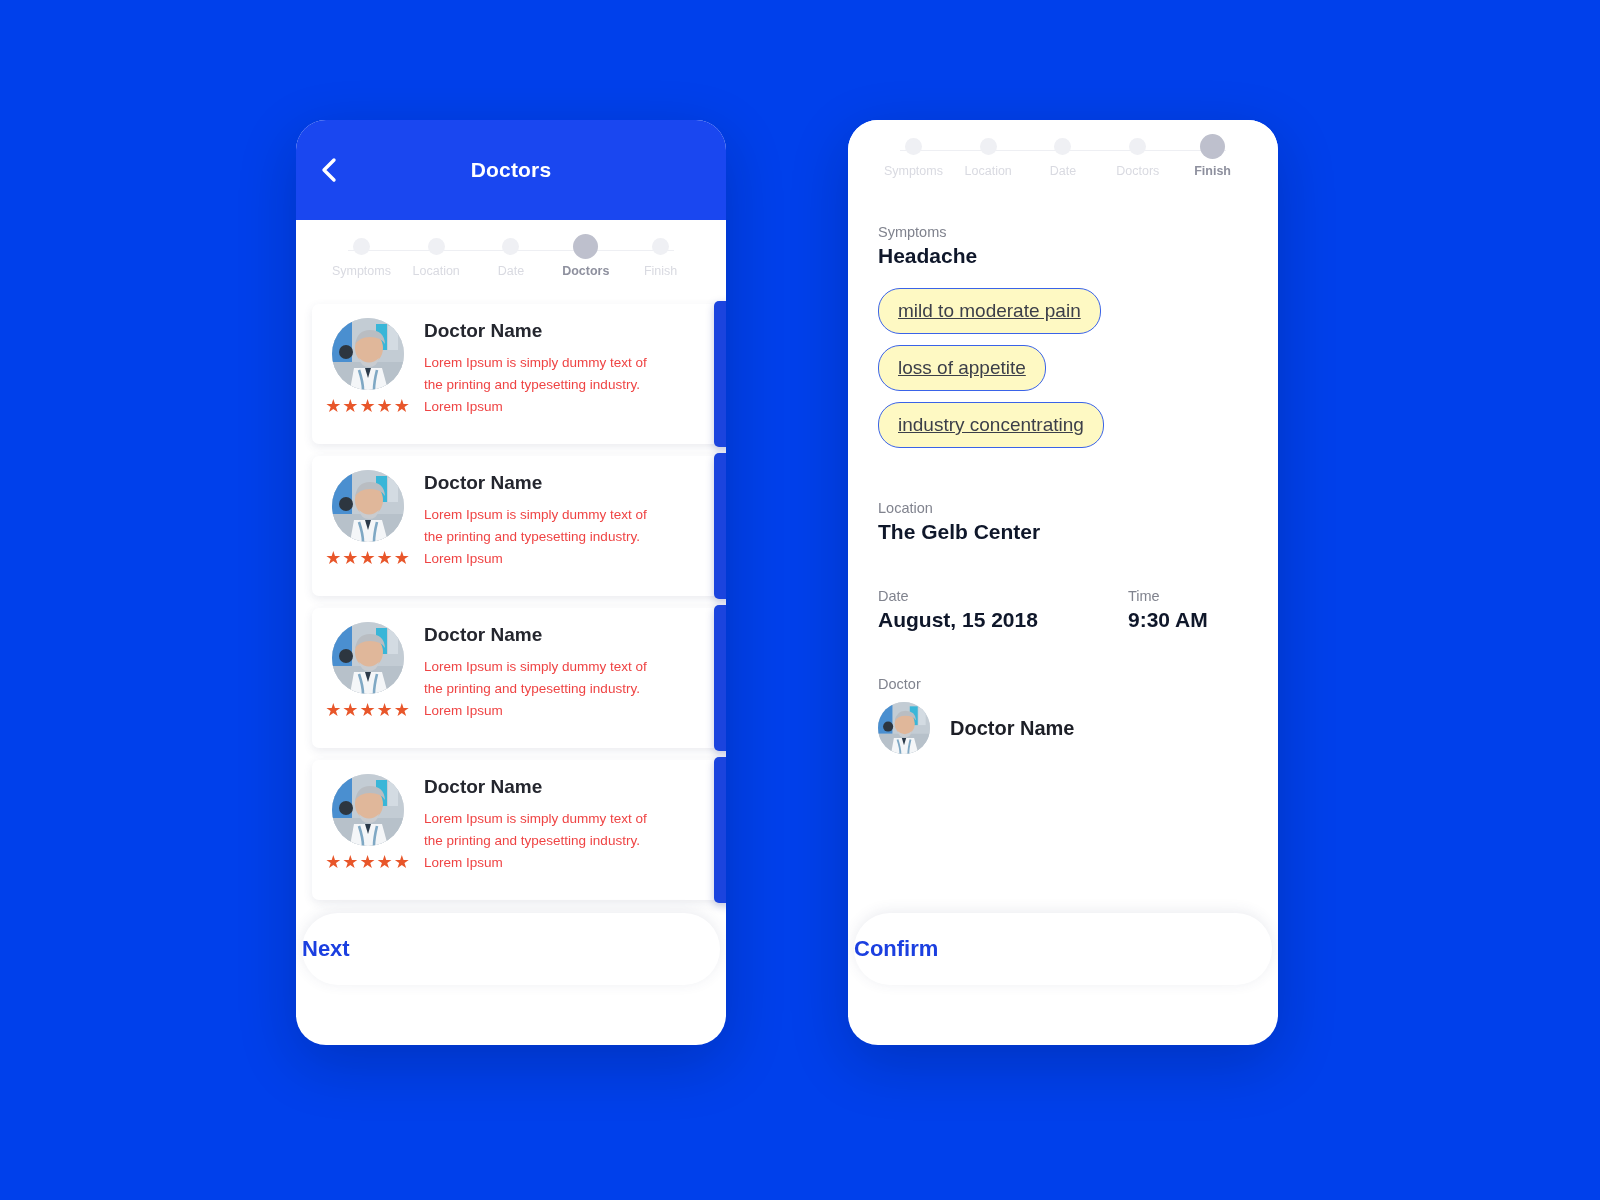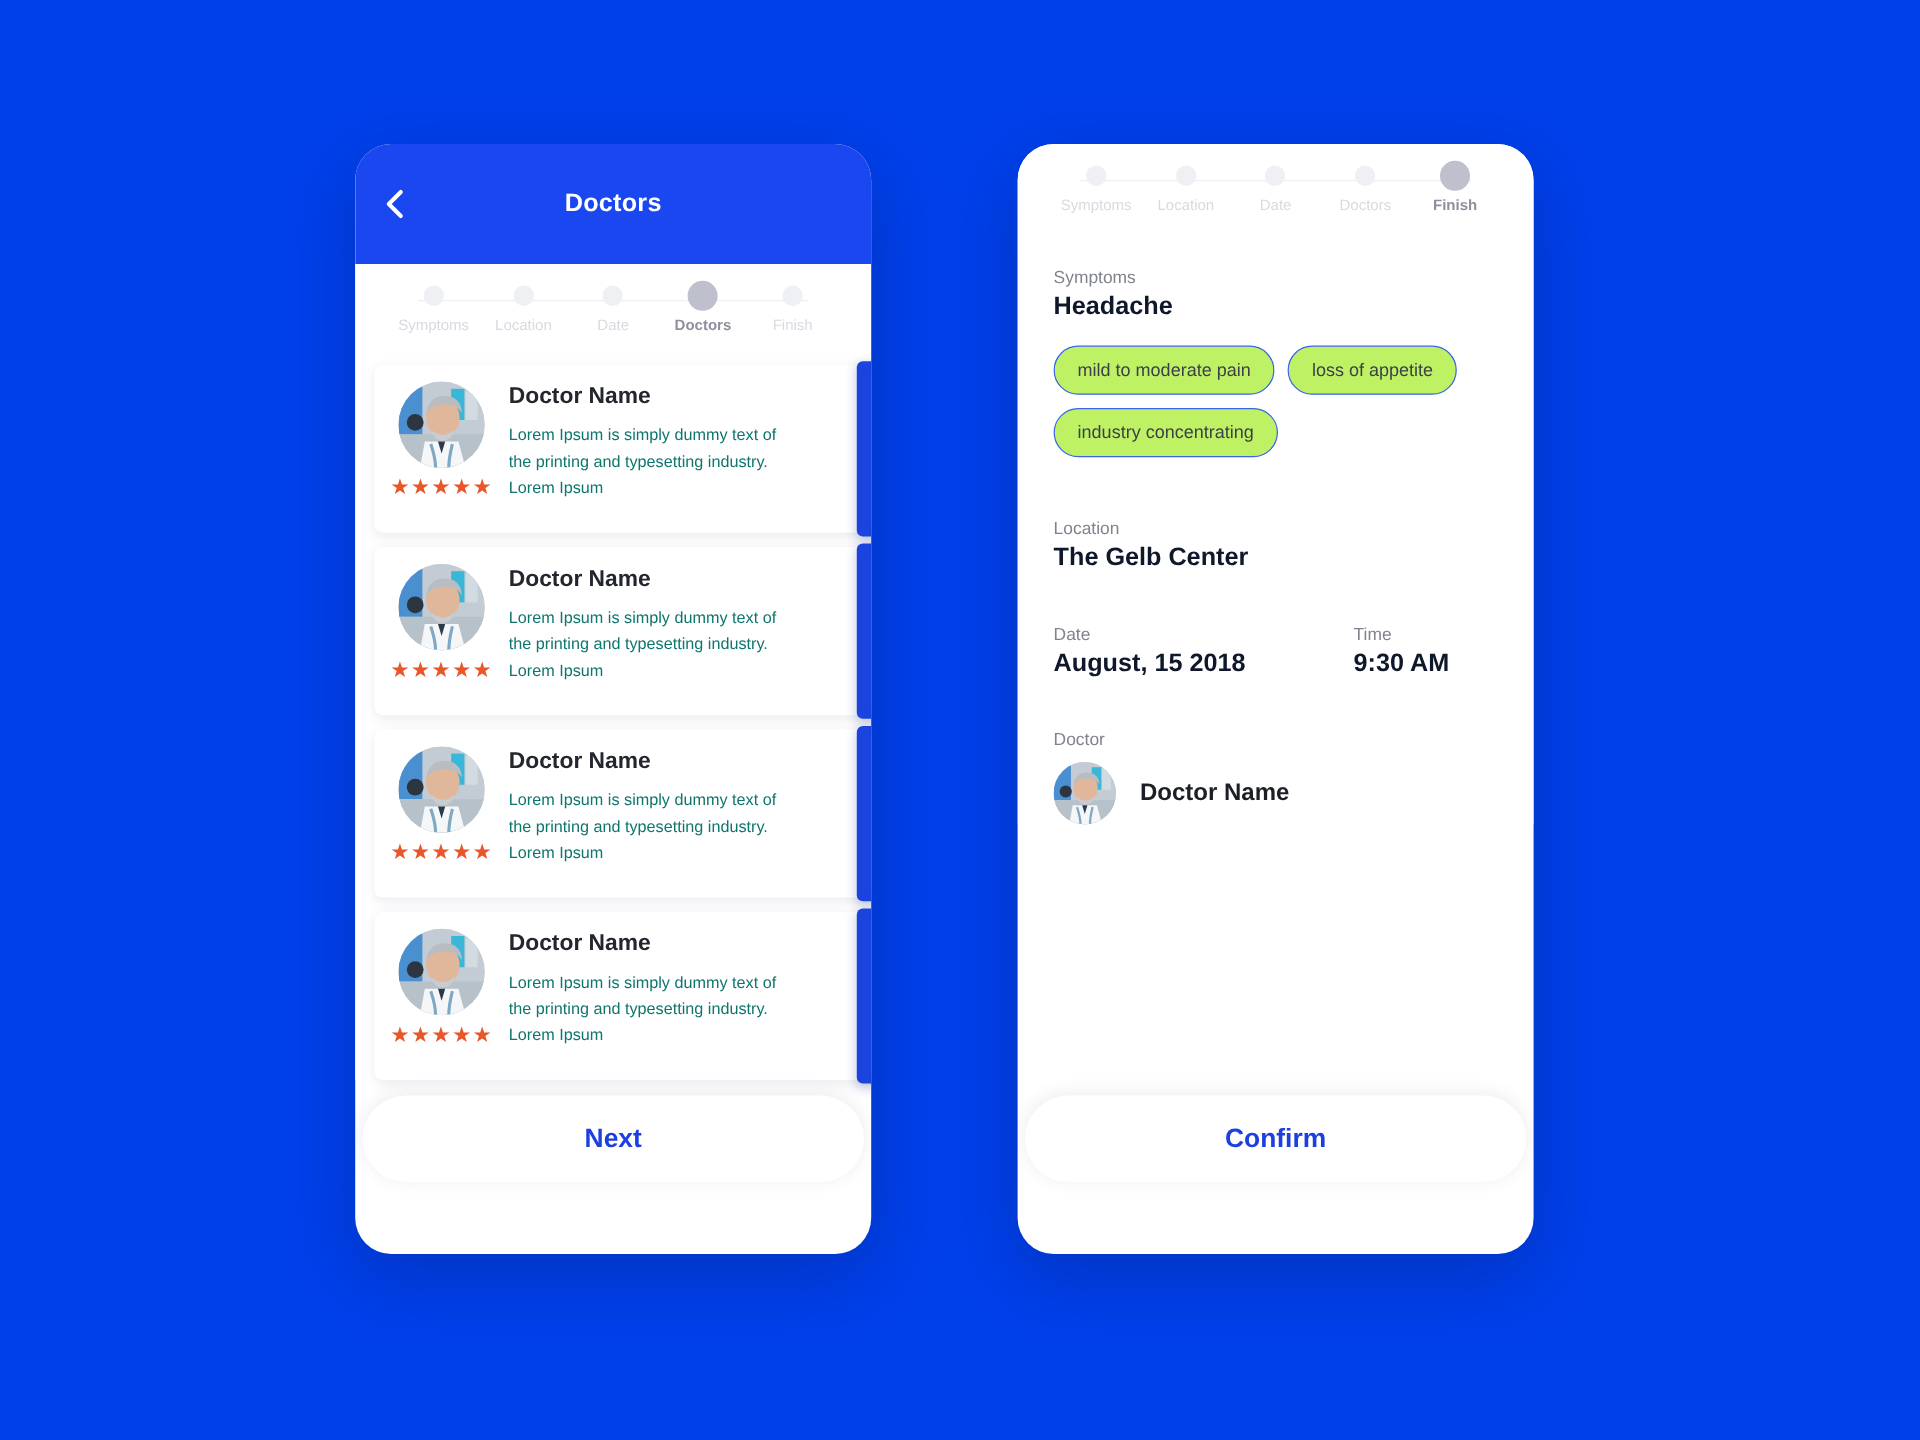--- a/index.html
+++ b/index.html
@@ -71,50 +71,50 @@
     flex:0 0 112px;
   }
   .avatar {
     width:72px; height:72px; border-radius:50%; overflow:hidden;
     background:#cfd5dc; position:relative;
   }
   .avatar svg { display:block; width:100%; height:100%; }
   .stars { margin-top:7px; font-size:18px; color:#E8562A; letter-spacing:1px; line-height:1; }
   .doc-info { flex:1; padding-right:64px; }
   .doc-name { font-size:19px; font-weight:bold; color:#24262E; margin:2px 0 10px 0; }
-  .doc-desc { font-size:13.5px; color:#0f766e; line-height:1.62; }
+  .doc-desc { font-size:13.5px; color:#ef4444; line-height:1.62; }
   .chev-tab {
     position:absolute; right:-32px; top:-3px; width:44px; height:146px;
     background:#1B44DE; border-radius:5px;
     display:flex; align-items:center; justify-content:center;
     cursor:pointer;
     box-shadow:0 3px 9px rgba(20,40,140,0.25);
   }
 
   
   .cta {
     position:absolute; left:6px; right:6px; height:72px;
     background:#ffffff; border-radius:36px;
-    display:flex; align-items:center; justify-content:center;
+    display:flex; align-items:center; justify-content:flex-start;
     box-shadow:0 -2px 14px rgba(60,70,110,0.10);
     cursor:pointer;
   }
   .cta span { color:#1B3FE0; font-size:22px; font-weight:bold; }
   #next-button    { top:793px; }
   #confirm-button { top:793px; }
 
   
   .conf-body { background:#fff; padding:26px 30px 0 30px; }
   .field-label { font-size:14.5px; color:#80838E; margin-bottom:4px; }
   .field-value { font-size:21px; font-weight:bold; color:#0f172a; }
   .chips { display:flex; flex-wrap:wrap; gap:11px; margin-top:20px; }
   .chip {
     border:1.4px solid #3A63E8; border-radius:22px;
-    padding:11px 19px; font-size:15px; color:#3C3F49; background:#bef264;
-    cursor:pointer; white-space:nowrap;
+    padding:11px 19px; font-size:19px; color:#3C3F49; background:#fef9c3;
+    cursor:pointer; white-space:nowrap;text-decoration:underline;
   }
   .sec-gap-lg { height:52px; }
   .sec-gap-md { height:44px; }
   .row-two { display:flex; }
   .row-two > div:first-child { width:250px; }
   .doctor-row { display:flex; align-items:center; gap:20px; margin-top:10px; }
   .doctor-row .avatar { width:52px; height:52px; }
   .doctor-row .dn { font-size:20px; font-weight:bold; color:#1D1F27; }
 </style>
 </head>

